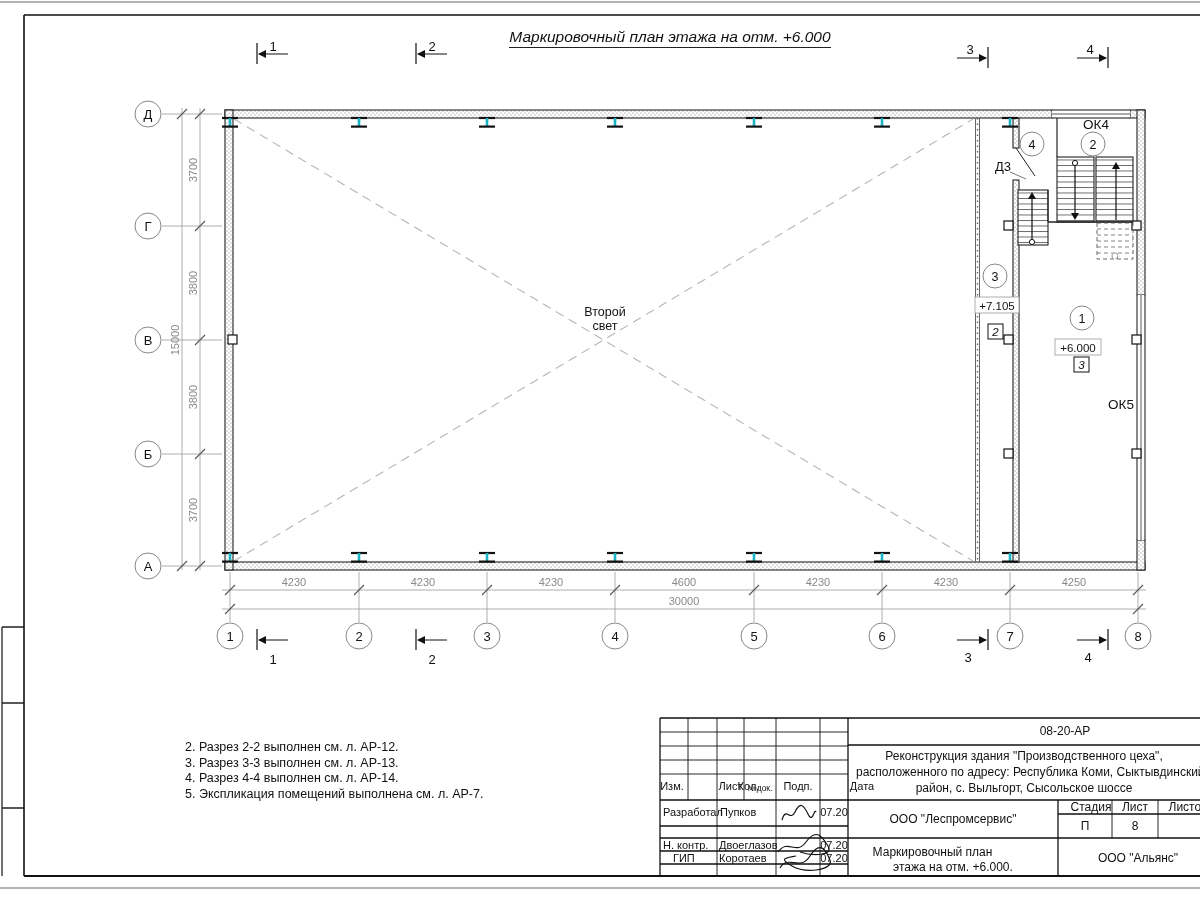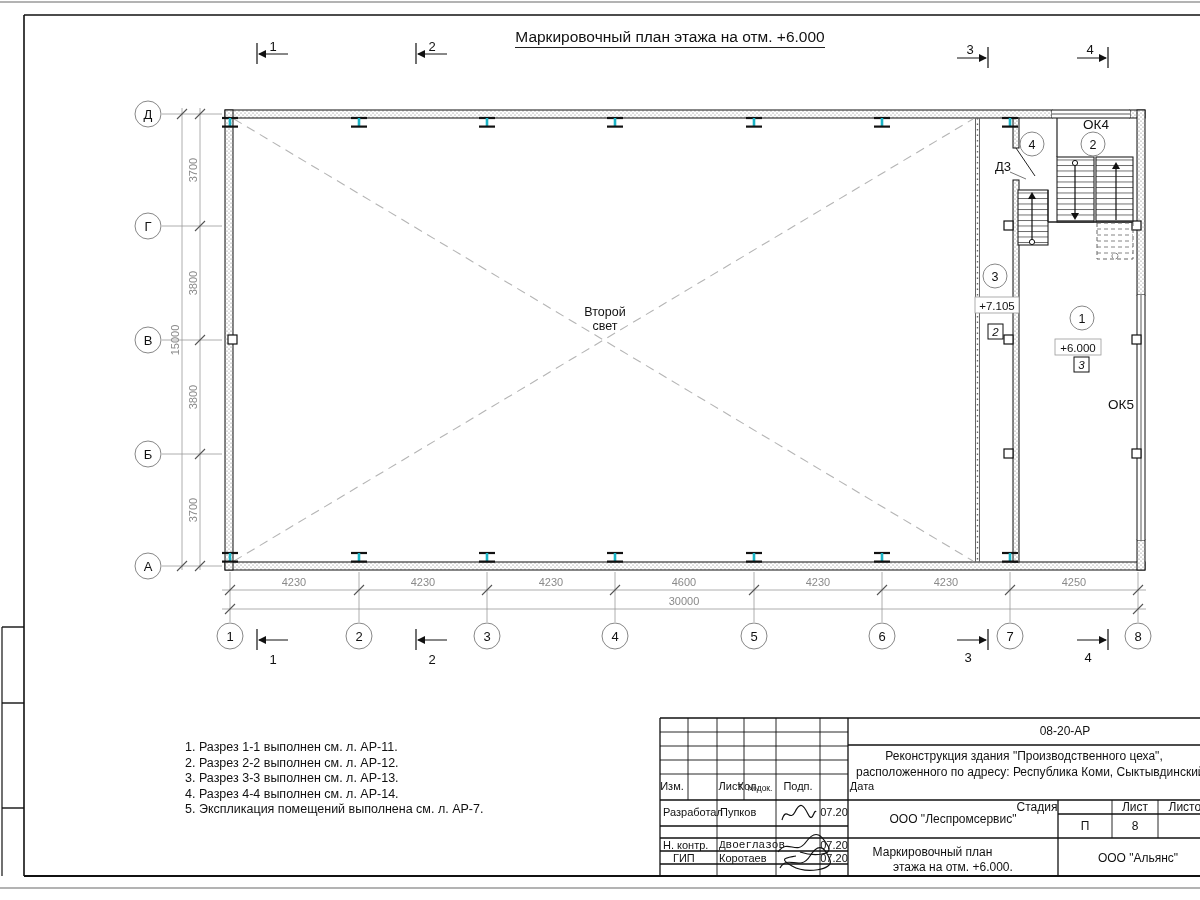--- a/index.html
+++ b/index.html
@@ -1,21 +1,21 @@
 <!DOCTYPE html>
 <html><head>
 <meta charset="utf-8">
 <style>
   html,body{margin:0;padding:0;background:#e8e8e8;}
   .sheet{position:relative;width:1200px;height:900px;background:#fff;overflow:hidden;
          font-family:"Liberation Sans",sans-serif;color:#111;}
   .abs{position:absolute;}
   .t{position:absolute;white-space:nowrap;}
   .ctr{text-align:center;}
-  #plan-title{left:480px;top:28px;width:380px;text-align:center;
+  #plan-title{left:480px;top:28px;width:380px;text-align:center;font-style:italic;
       font-size:15.5px;font-weight:500;}
   #plan-title span{border-bottom:1.2px solid #222;padding-bottom:2px;}
   .note{font-size:12.5px;line-height:15.6px;}
   .tb{font-size:12px;}
   .tbs{font-size:11px;}
   .tbxs{font-size:8.5px;}
   svg text{font-family:"Liberation Sans",sans-serif;}
 </style>
 </head>
 <body>
@@ -366,54 +366,54 @@
     <path d="M778 852 C 788 838 796 856 806 842 S 822 836 828 846 S 812 856 800 852"></path>
     <path d="M780 868 C 788 854 800 872 810 856 S 826 850 830 860 S 806 874 792 866 S 786 858 796 856"></path>
   </g>
 </svg>
 
 <div id="plan-title" class="t">
   <span>Маркировочный план этажа на отм. +6.000</span>
 </div>
 
 <div class="t" style="left:185px;top:740px;">
-  <div class="note">1. Разрез 1-1 выполнен см. л. АР-11.</div>
   <div class="note">2. Разрез 2-2 выполнен см. л. АР-12.</div>
   <div class="note">3. Разрез 3-3 выполнен см. л. АР-13.</div>
   <div class="note">4. Разрез 4-4 выполнен см. л. АР-14.</div>
   <div class="note">5. Экспликация помещений выполнена см. л. АР-7.</div>
 </div>
 
 <div class="t tb ctr" style="left:889px;top:724px;width:352px;">08-20-АР</div>
 <div class="t tb ctr" style="left:848px;top:749px;width:352px;">Реконструкция здания "Производственного цеха",</div>
 <div class="t tb" style="left:856px;top:765px;">расположенного по адресу: Республика Коми, Сыктывдинский</div>
+<div class="t tb ctr" style="left:848px;top:781px;width:352px;">район, с. Выльгорт, Сысольское шоссе</div>
 
 <div class="t tbs ctr" style="left:660px;top:780px;width:24px;">Изм.</div>
 <div class="t tbs ctr" style="left:688px;top:780px;width:29px;margin-left:46px;">Кол.</div>
 <div class="t tbs ctr" style="left:717px;top:780px;width:27px;">Лист</div>
 <div class="t tbxs ctr" style="left:744px;top:783px;width:32px;">№док.</div>
 <div class="t tbs ctr" style="left:776px;top:780px;width:44px;">Подп.</div>
 <div class="t tbs ctr" style="left:848px;top:780px;width:28px;">Дата</div>
 
 <div class="t tbs" style="left:663px;top:806px;">Разработал</div>
 <div class="t tbs" style="left:720px;top:806px;">Пупков</div>
 <div class="t tbs ctr" style="left:820px;top:806px;width:28px;">07.20</div>
 
 <div class="t tbs" style="left:663px;top:839px;">Н. контр.</div>
-<div class="t tbs" style="left:719px;top:839px;font-family:Liberation Mono, monospace;">Двоеглазов</div>
+<div class="t tbs" style="left:719px;top:839px;">Двоеглазов</div>
 <div class="t tbs ctr" style="left:820px;top:839px;width:28px;">07.20</div>
 
 <div class="t tbs" style="left:663px;top:852px;padding-left:10px;">ГИП</div>
 <div class="t tbs" style="left:719px;top:852px;">Коротаев</div>
 <div class="t tbs ctr" style="left:820px;top:852px;width:28px;">07.20</div>
 
 <div class="t tb ctr" style="left:848px;top:812px;width:210px;">ООО "Леспромсервис"</div>
 <div class="t tb ctr" style="left:848px;top:845px;width:169px;">Маркировочный план</div>
 <div class="t tb ctr" style="left:848px;top:860px;width:210px;">этажа на отм. +6.000.</div>
 
-<div class="t tb ctr" style="left:1004px;top:800px;width:66px;">Стадия</div>
+<div class="t tb ctr" style="left:1058px;top:800px;width:66px;">Стадия</div>
 <div class="t tb ctr" style="left:1112px;top:800px;width:46px;">Лист</div>
 <div class="t tb ctr" style="left:1158px;top:800px;width:60px;">Листов</div>
 <div class="t tb ctr" style="left:1058px;top:819px;width:54px;">П</div>
 <div class="t tb ctr" style="left:1112px;top:819px;width:46px;">8</div>
 <div class="t tb ctr" style="left:1058px;top:851px;width:160px;">ООО "Альянс"</div>
 
 </div>
 
 </body></html>

